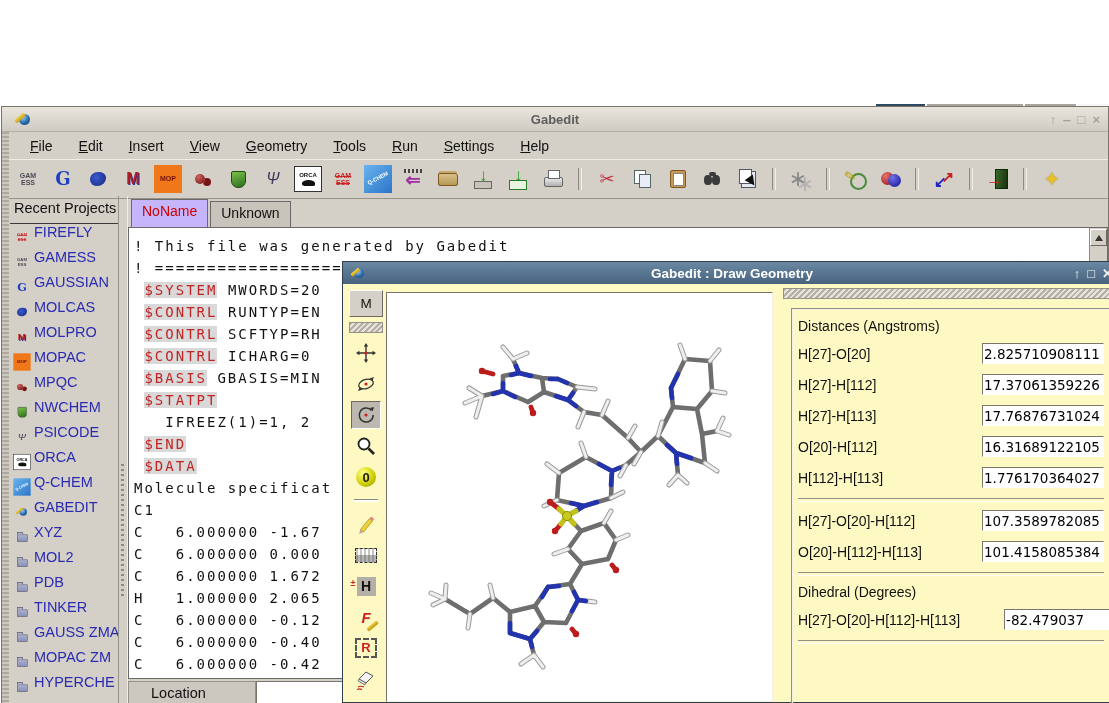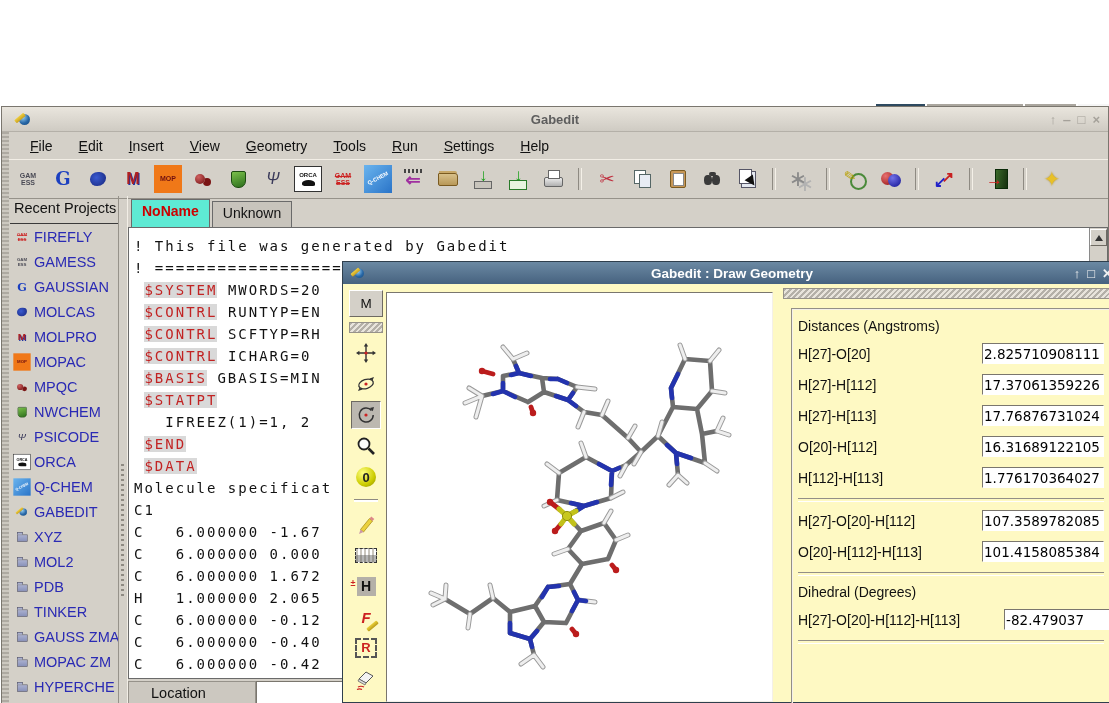--- a/index.html
+++ b/index.html
@@ -112,33 +112,33 @@
     background:linear-gradient(#f0d040,#c8a020);transform:rotate(-40deg);position:absolute;left:3px;top:10px;}
   .ti-folder-icon::before{content:"";width:15px;height:10px;background:linear-gradient(#aab0d0,#8890b8);
     border:1px solid #556;position:absolute;left:6px;top:10px;}
   .ti-folder-icon::after{content:"";width:7px;height:3px;background:#aab0d0;border:1px solid #556;border-bottom:none;
     position:absolute;left:6px;top:6px;}
   
   .content{position:absolute;top:89px;left:8px;right:0;bottom:0;display:flex;}
   .sidebar{width:108px;display:flex;flex-direction:column;overflow:hidden;}
   .sidebar-header{height:23px;font-size:14.5px;padding:4px 0 0 4px;border-bottom:1px solid #3a3a3a;
     white-space:nowrap;}
-  .sb-row{height:25px;display:flex;align-items:center;overflow:hidden;}
+  .sb-row{height:25px;display:flex;overflow:hidden;}
   .ic{width:24px;height:25px;display:flex;align-items:center;justify-content:center;flex:0 0 auto;}
   .ic .ti{transform:scale(.62);}
   .sb-label{font-size:14.5px;color:#2a2ab4;white-space:nowrap;}
   .splitter{width:8px;border-left:1px solid #96928a;border-right:1px solid #f2eee6;position:relative;}
   .splitter::after{content:"";position:absolute;left:2px;top:265px;width:3px;height:135px;
     background:repeating-linear-gradient(0deg,#8e8a82 0 2px,transparent 2px 5px);}
   
   .editor-pane{flex:1;display:flex;flex-direction:column;padding-top:5px;min-width:0;}
   .tabs{height:26px;display:flex;align-items:flex-end;padding-left:3px;}
   .tab{height:22px;padding:3px 10px 0;font-size:14px;border:1px solid #6a6a6a;border-bottom:none;
     background:#c8c4bc;margin-right:2px;}
-  .tab.active{background:#5eead4;color:#c00;height:24px;font-weight:bold;}
+  .tab.active{background:#c4b5fd;color:#c00;height:24px;}
   .editor-wrap{flex:1;display:flex;border:1px solid #6a6a6a;background:#fff;overflow:hidden;}
   .editor{flex:1;padding:7px 0 0 5px;font-family:"DejaVu Sans Mono",monospace;font-size:14px;
     line-height:22px;letter-spacing:2px;overflow:hidden;}
   .eline{white-space:pre;}
   .kw{color:#c22323;background:#d9d9d9;}
   .scrollcol{width:17px;background:#d4d0c8;border-left:1px solid #8a8a8a;display:flex;flex-direction:column;align-items:center;}
   .sc-btn{width:15px;height:15px;margin-top:1px;background:#d4d0c8;border:1px solid;
     border-color:#fff #6e6a62 #6e6a62 #fff;display:flex;align-items:center;justify-content:center;}
   .sc-btn::before{content:"";border:4px solid transparent;border-bottom:6px solid #333;margin-top:-4px;}
   .location-bar{height:23px;display:flex;margin-top:2px;}

